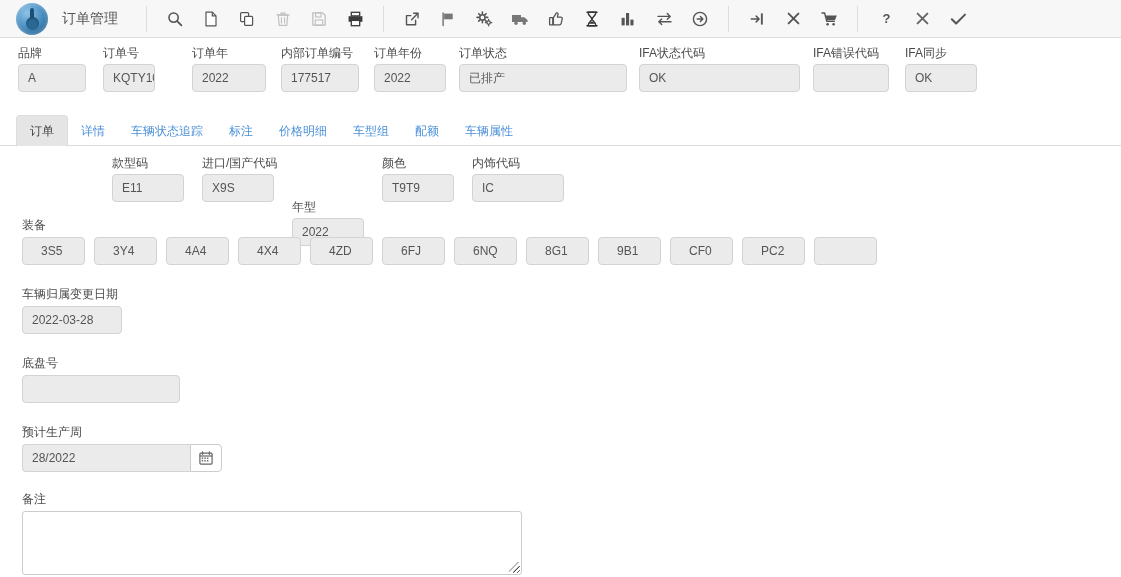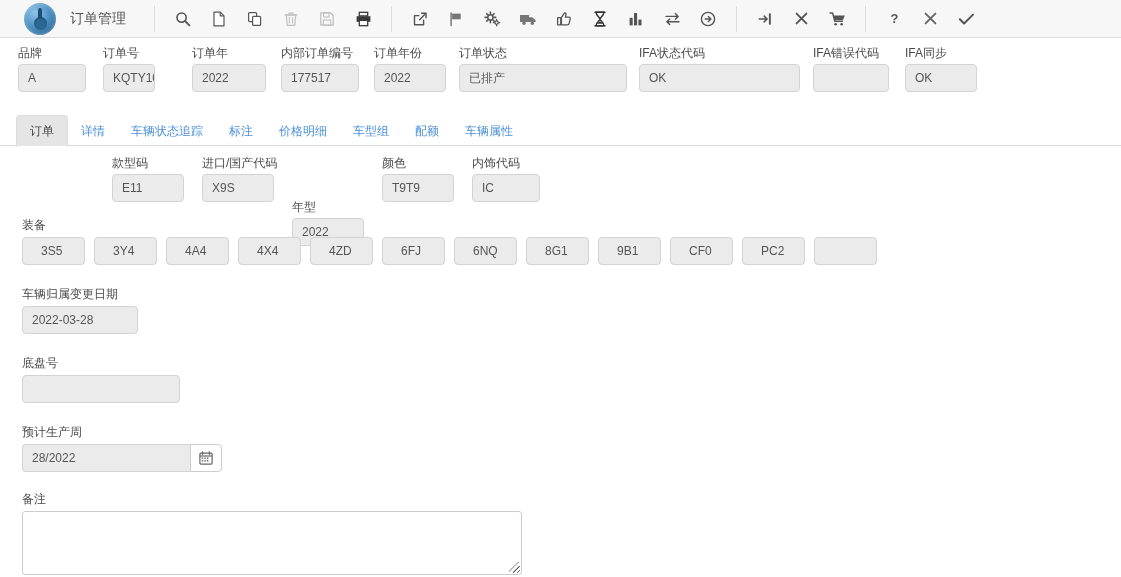--- a/index.html
+++ b/index.html
@@ -16,21 +16,21 @@
     overflow: hidden;
   }
 
   
   .toolbar {
     height: 38px;
     background: #f7f7f7;
     border-bottom: 1px solid #dcdcdc;
     display: flex;
     align-items: center;
-    padding: 0 16px;
+    padding: 0 8px;
     box-sizing: border-box;
   }
   .logo {
     width: 32px;
     height: 32px;
     border-radius: 50%;
     margin-left: 8px;
     margin-right: 14px;
     background: radial-gradient(circle at 35% 30%, #8fc3e8 0%, #4f93c4 45%, #2f6f9f 75%, #245a83 100%);
     position: relative;
@@ -438,21 +438,21 @@
       <div class="fld" style="left: 270px; top: 0px; margin-top: 44px;">
         <div class="fld-label">年型</div>
         <div class="inp" style="width: 72px;">2022</div>
       </div>
       <div class="fld" style="left: 360px; top: 0px;">
         <div class="fld-label">颜色</div>
         <div class="inp" style="width: 72px;">T9T9</div>
       </div>
       <div class="fld" style="left: 450px; top: 0px;">
         <div class="fld-label">内饰代码</div>
-        <div class="inp" style="width: 68px;">IC</div>
+        <div class="inp" style="width: 92px;">IC</div>
       </div>
     </div>
 
   <div class="row" style="margin-top:6px;">
     <div class="group-label">装备</div>
     <div class="chips" id="equip-list">
         <div class="chip">3S5</div>
         <div class="chip">3Y4</div>
         <div class="chip">4A4</div>
         <div class="chip">4X4</div>
@@ -462,21 +462,21 @@
         <div class="chip">8G1</div>
         <div class="chip">9B1</div>
         <div class="chip">CF0</div>
         <div class="chip">PC2</div>
         <div class="chip"></div>
       </div>
   </div>
 
   <div class="row" style="margin-top:22px;">
     <div class="group-label">车辆归属变更日期</div>
-    <div class="inp" style="width:116px;">2022-03-28</div>
+    <div class="inp" style="width:100px;">2022-03-28</div>
   </div>
 
   <div class="row" style="margin-top:22px;">
     <div class="group-label">底盘号</div>
     <div class="inp" style="width:158px;"></div>
   </div>
 
   <div class="row" style="margin-top:22px;">
     <div class="group-label">预计生产周</div>
     <div class="input-group">

